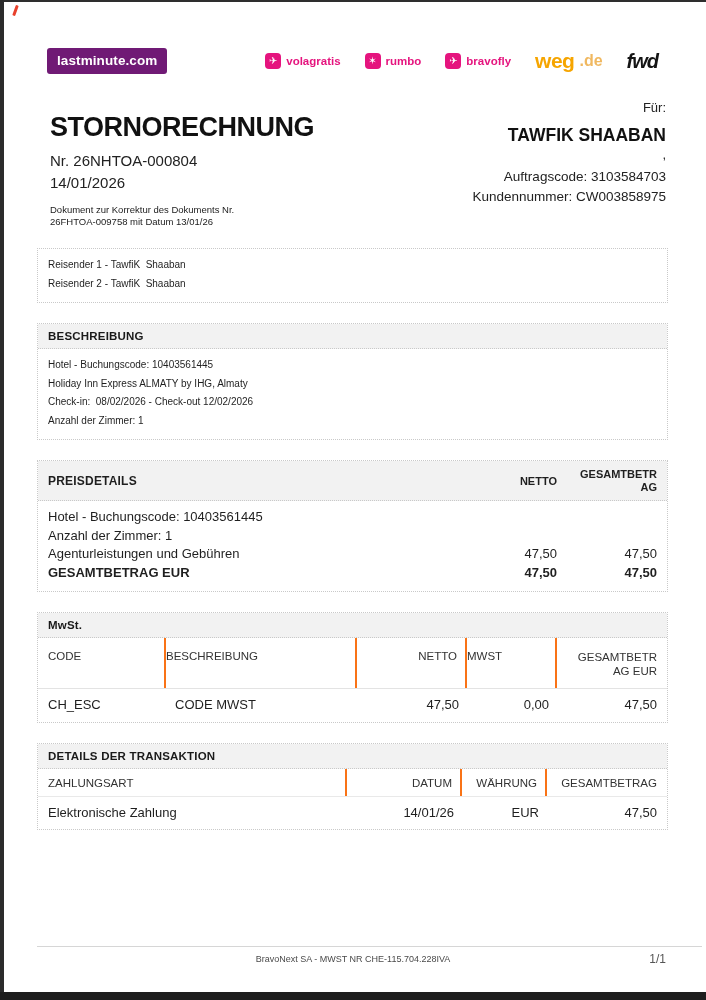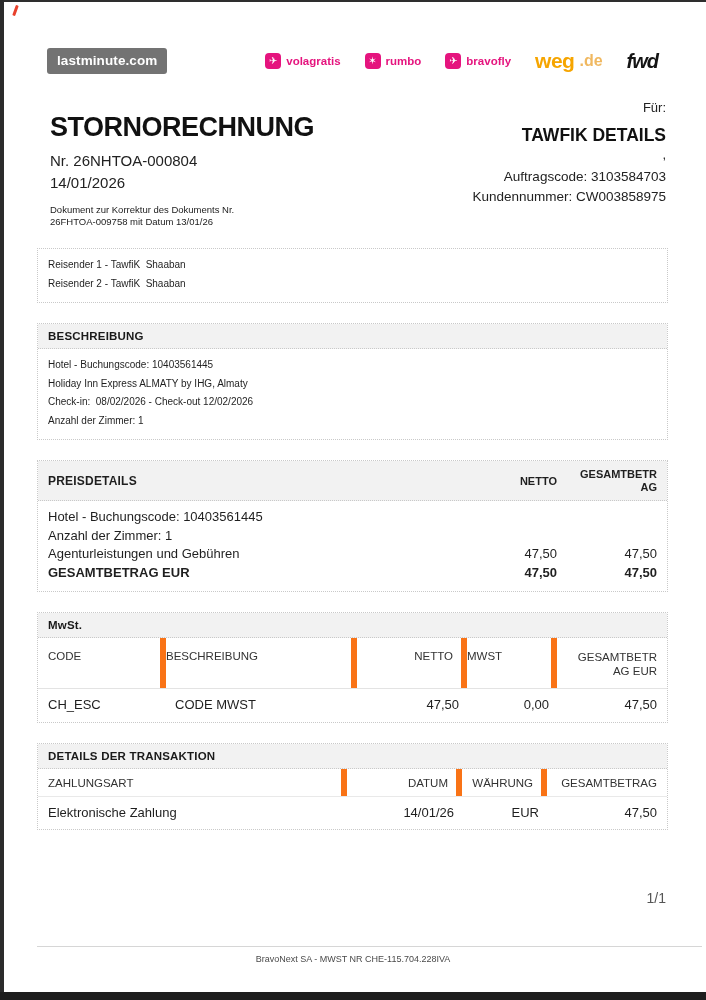--- a/index.html
+++ b/index.html
@@ -16,21 +16,21 @@
   
   .edge-top    { position: absolute; top: 0; left: 0; width: 706px; height: 2px; background: #2e2e2e; }
   .edge-left   { position: absolute; top: 0; left: 0; width: 4px; height: 1000px; background: #2b2b2b; }
   .edge-bottom { position: absolute; left: 0; bottom: 0; width: 706px; height: 8px; background: #1e1e1e; }
 
   .content { padding: 48px 38px 0 37px; }
 
   
   .brandbar { display: flex; justify-content: space-between; align-items: center; padding: 0 10px 0 10px; height: 26px; }
   .lm-logo {
-    background: #737373; color: #fff; font-weight: bold; font-size: 13.5px;
+    background: #701a75; color: #fff; font-weight: bold; font-size: 13.5px;
     padding: 5px 10px 6px 10px; border-radius: 3px; letter-spacing: 0.1px;
   }
   .partners { display: flex; align-items: center; gap: 24px; }
   .partner { display: flex; align-items: center; gap: 5px; }
   .p-icon {
     width: 16px; height: 16px; border-radius: 4px; background: #e5147e;
     color: #fff; font-size: 10px; line-height: 16px; text-align: center;
     display: inline-block;
   }
   .p-label { color: #e5147e; font-weight: bold; font-size: 11.5px; }
@@ -76,21 +76,21 @@
   .ph-total span { display: inline-block; width: 79px; text-align: right; font-size: 11px; font-weight: bold; word-break: break-all; line-height: 13px; }
   .price-row { display: flex; font-size: 13px; line-height: 18.5px; }
   .price-row .pr-label { flex: 1; }
   .price-row .pr-netto { width: 90px; text-align: right; }
   .price-row .pr-total { width: 100px; text-align: right; }
   .price-row.bold { font-weight: bold; }
 
   
   .vat-cols { display: flex; padding: 0 10px; border-bottom: 1px solid #e3e3e3; }
   .vat-cols .vc { font-size: 11.5px; color: #333; padding: 12px 8px 10px 0; }
-  .vc-sep { border-right: 6px solid #f97316; }
+  .vc-sep { border-right: 2px solid #f97316; }
   .vc-code  { width: 118px; }
   .vc-desc  { flex: 1; padding-left: 9px; }
   .vc-netto { width: 110px; text-align: right; }
   .vc-mwst  { width: 90px; }
   .vc-total { width: 100px; display: flex; justify-content: flex-end; align-items: flex-start; padding-right: 0 !important; }
   .vc-total span { display: inline-block; width: 84px; text-align: right; word-break: break-all; line-height: 14px; padding-top: 0; }
   .vat-row { display: flex; padding: 8px 10px 10px 10px; font-size: 13px; }
   .vr-code  { width: 118px; }
   .vr-desc  { flex: 1; padding-left: 9px; }
   .vr-netto { width: 110px; text-align: right; padding-right: 8px; }
@@ -104,21 +104,21 @@
   .tc-date  { width: 115px; text-align: right; }
   .tc-curr  { width: 85px; text-align: right; }
   .tc-total { width: 110px; text-align: right; padding-right: 0 !important; }
   .tx-row { display: flex; padding: 8px 10px 9px 10px; font-size: 13px; }
   .tr-pay   { flex: 1; }
   .tr-date  { width: 115px; text-align: right; padding-right: 8px; }
   .tr-curr  { width: 85px; text-align: right; padding-right: 8px; }
   .tr-total { width: 110px; text-align: right; }
 
   
-  .page-indicator { position: absolute; top: 890px; right: 40px; font-size: 14px; color: #555; }
+  .page-indicator { position: absolute; top: 952px; right: 40px; font-size: 12px; color: #555; }
   .footer-divider { position: absolute; top: 946px; left: 37px; width: 665px; height: 1px; background: #d6d6d6; }
   .footer-text { position: absolute; top: 953px; left: 0; width: 706px; text-align: center; font-size: 9px; line-height: 12px; color: #4a4a4a; }
 </style>
 </head>
 <body>
 
 <div class="page">
   <div class="edge-top"></div>
   <div class="edge-left"></div>
 
@@ -155,21 +155,21 @@
         <div class="doc-title">STORNORECHNUNG</div>
         <div class="doc-number">Nr. 26NHTOA-000804</div>
         <div class="doc-date">14/01/2026</div>
         <div class="doc-note">
           <div>Dokument zur Korrektur des Dokuments Nr.</div>
           <div>26FHTOA-009758 mit Datum 13/01/26</div>
         </div>
       </div>
       <div class="dh-right">
         <div class="for-label">Für:</div>
-        <div class="recipient-name">TAWFIK DETAILS</div>
+        <div class="recipient-name">TAWFIK SHAABAN</div>
         <div class="recipient-comma">,</div>
         <div class="order-code">Auftragscode: 3103584703</div>
         <div class="customer-number">Kundennummer: CW003858975</div>
       </div>
     </div>
 
     <div class="section">
       <div class="sec-body">
         <div class="sec-row keep-ws">Reisender 1 - TawfiK  Shaaban</div>
         <div class="sec-row keep-ws">Reisender 2 - TawfiK  Shaaban</div>

